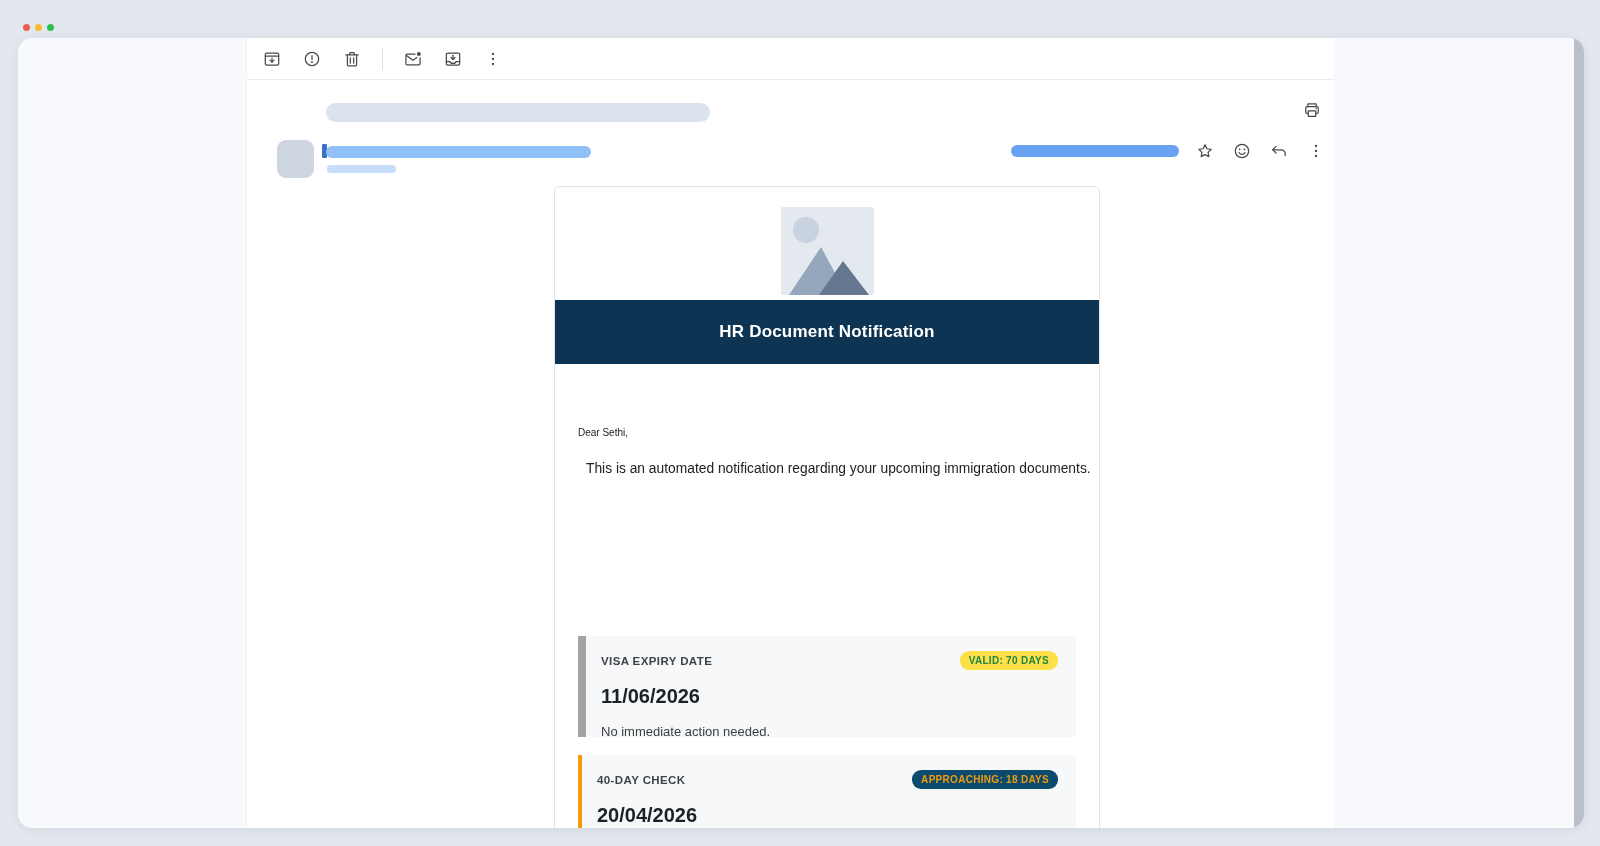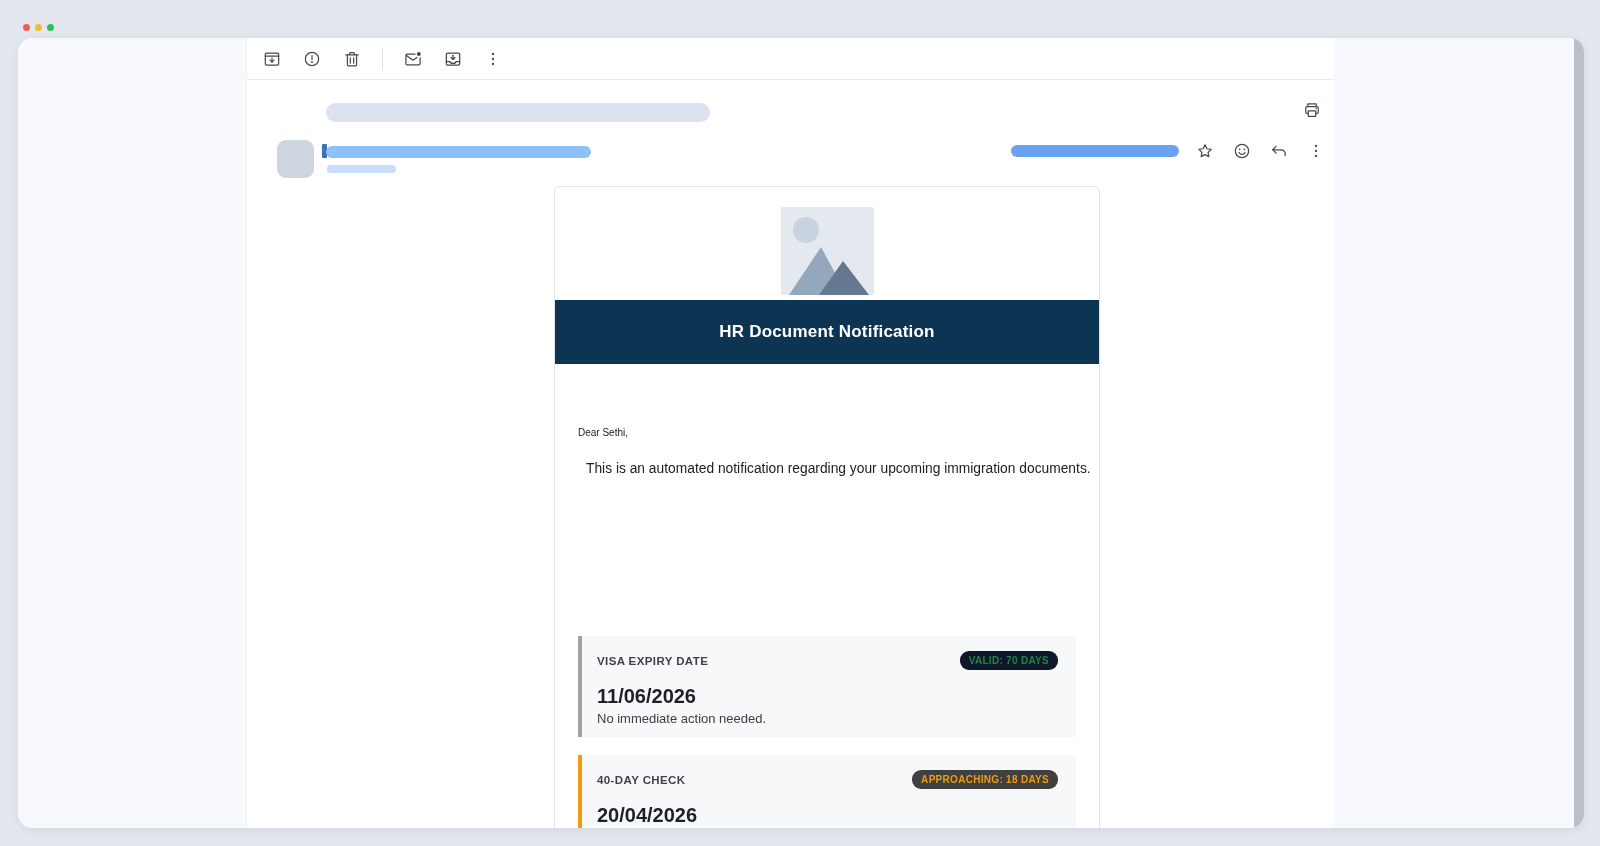--- a/index.html
+++ b/index.html
@@ -64,29 +64,29 @@
   }
   .banner h1 { color:#ffffff; font-size:17px; font-weight:700; letter-spacing:.2px; }
   .body { padding:0 23px; position:relative; }
   .greeting { position:absolute; top:63px; left:23px; font-size:10px; color:#202124; }
   .intro    { position:absolute; top:97px; left:31px; font-size:13.8px; color:#202124; }
 
   .notice {
     position:absolute; left:23px; width:498px; background:#f7f8f9;
     padding:15px 18px 0 15px;
   }
-  .notice.ok   { top:272px; height:101px; border-left:4px solid #a3a3a3; }
+  .notice.ok   { top:272px; height:101px; border-left:8px solid #a3a3a3; }
   .notice.warn { top:391px; height:98px;  border-left:4px solid #f59b0b; }
   .n-row { display:flex; justify-content:space-between; align-items:center; }
   .n-label { font-size:11.5px; font-weight:700; letter-spacing:.4px; color:#3f4347; }
   .badge { font-size:10px; font-weight:700; letter-spacing:.3px; padding:4px 9px; border-radius:9px; white-space:nowrap; }
-  .badge.ok   { background:#0f172a; color:#1f8545; }
-  .badge.warn { background:#404040; color:#f29b0c; }
+  .badge.ok   { background:#fde047; color:#1f8545; }
+  .badge.warn { background:#0c4a6e; color:#f29b0c; }
   .n-date { margin-top:15px; font-size:20px; font-weight:700; color:#1d2126; }
-  .n-note { margin-top:3px; font-size:13px; color:#3c4043; }
+  .n-note { margin-top:16px; font-size:13px; color:#3c4043; }
 </style>
 </head>
 <body>
 
 <div class="traffic">
   <div class="dot red"></div>
   <div class="dot yellow"></div>
   <div class="dot green"></div>
 </div>
 

